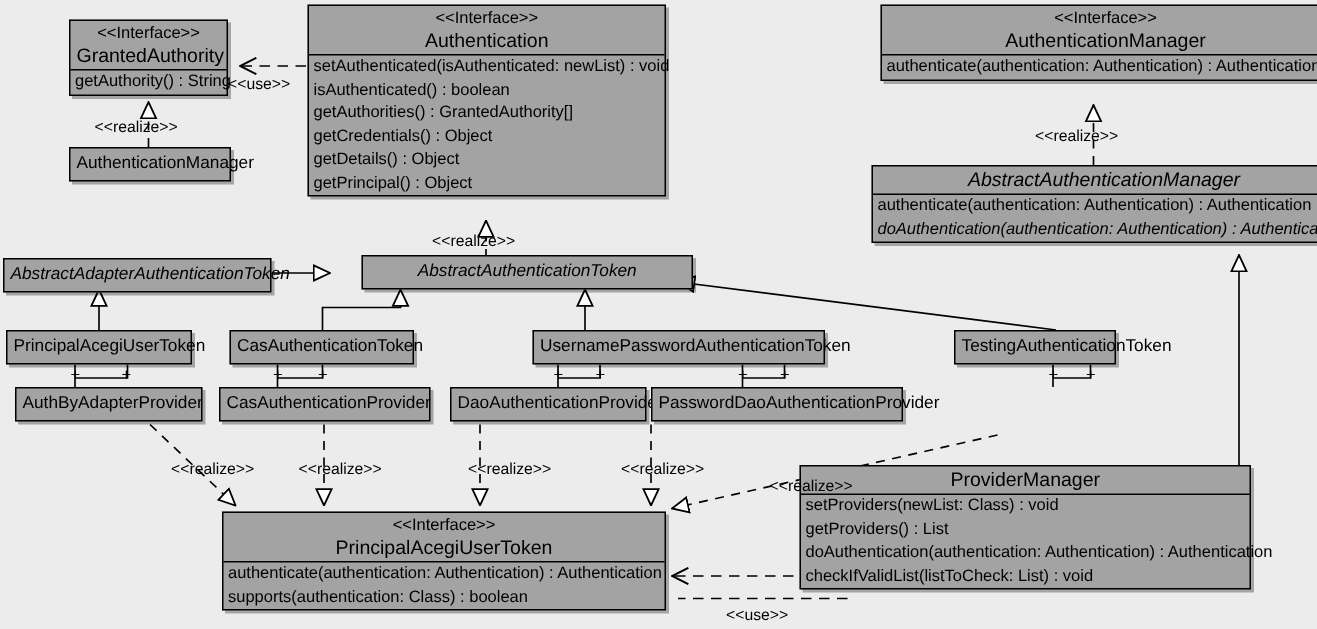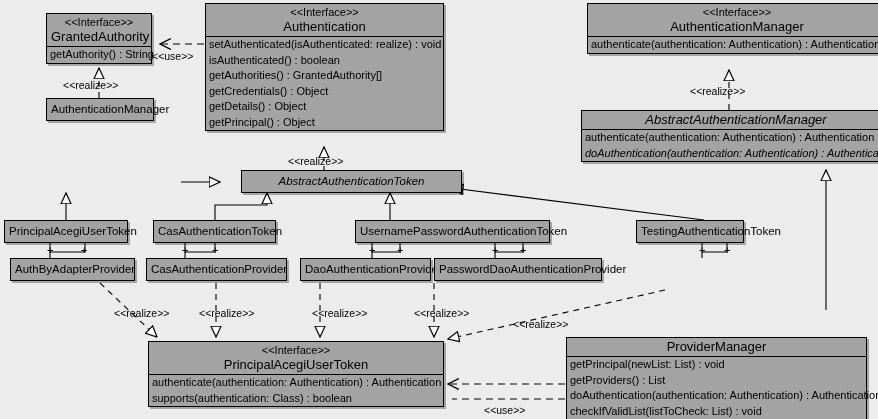--- a/index.html
+++ b/index.html
@@ -184,21 +184,21 @@
       <div class="nm">AuthenticationManager</div>
     </div>
   </div>
 
   <div class="cls" style="left:205px;top:3px;width:239px;">
     <div class="hdr">
       <div class="stereo">&lt;&lt;Interface&gt;&gt;</div>
       <div class="nm">Authentication</div>
     </div>
     <div class="sep ops">
-      <div class="op">setAuthenticated(isAuthenticated: realize) : void</div>
+      <div class="op">setAuthenticated(isAuthenticated: newList) : void</div>
       <div class="op">isAuthenticated() : boolean</div>
       <div class="op">getAuthorities() : GrantedAuthority[]</div>
       <div class="op">getCredentials() : Object</div>
       <div class="op">getDetails() : Object</div>
       <div class="op">getPrincipal() : Object</div>
     </div>
   </div>
 
   <div class="cls" style="left:587px;top:3px;width:300px;">
     <div class="hdr">
@@ -213,20 +213,25 @@
   <div class="cls" style="left:581px;top:110px;width:310px;">
     <div class="hdr">
       <div class="nm abs">AbstractAuthenticationManager</div>
     </div>
     <div class="sep ops">
       <div class="op">authenticate(authentication: Authentication) : Authentication</div>
       <div class="op abs">doAuthentication(authentication: Authentication) : Authentication</div>
     </div>
   </div>
 
+  <div class="cls compact" style="left:2px;top:172px;width:179px;">
+    <div class="hdr">
+      <div class="nm abs">AbstractAdapterAuthenticationToken</div>
+    </div>
+  </div>
 
   <div class="cls compact" style="left:220px;top:170px;width:221px;margin-left:21px;">
     <div class="hdr">
       <div class="nm abs">AbstractAuthenticationToken</div>
     </div>
   </div>
 
   <div class="cls compact" style="left:4px;top:220px;width:124px;">
     <div class="hdr">
       <div class="nm">PrincipalAcegiUserToken</div>
@@ -280,26 +285,26 @@
     <div class="hdr">
       <div class="stereo">&lt;&lt;Interface&gt;&gt;</div>
       <div class="nm">PrincipalAcegiUserToken</div>
     </div>
     <div class="sep ops">
       <div class="op">authenticate(authentication: Authentication) : Authentication</div>
       <div class="op">supports(authentication: Class) : boolean</div>
     </div>
   </div>
 
-  <div class="cls" style="left:566px;top:310px;width:301px;margin-top:27px;">
+  <div class="cls" style="left:533px;top:310px;width:301px;">
     <div class="hdr">
       <div class="nm">ProviderManager</div>
     </div>
     <div class="sep ops">
-      <div class="op">getPrincipal(newList: List) : void</div>
+      <div class="op">setProviders(newList: Class) : void</div>
       <div class="op">getProviders() : List</div>
       <div class="op">doAuthentication(authentication: Authentication) : Authentication</div>
       <div class="op">checkIfValidList(listToCheck: List) : void</div>
     </div>
   </div>
 
   <div class="lbl" style="left:152px;top:50px;">&lt;&lt;use&gt;&gt;</div>
   <div class="lbl" style="left:63px;top:79px;">&lt;&lt;realize&gt;&gt;</div>
   <div class="lbl" style="left:288px;top:155px;">&lt;&lt;realize&gt;&gt;</div>
   <div class="lbl" style="left:690px;top:85px;">&lt;&lt;realize&gt;&gt;</div>

